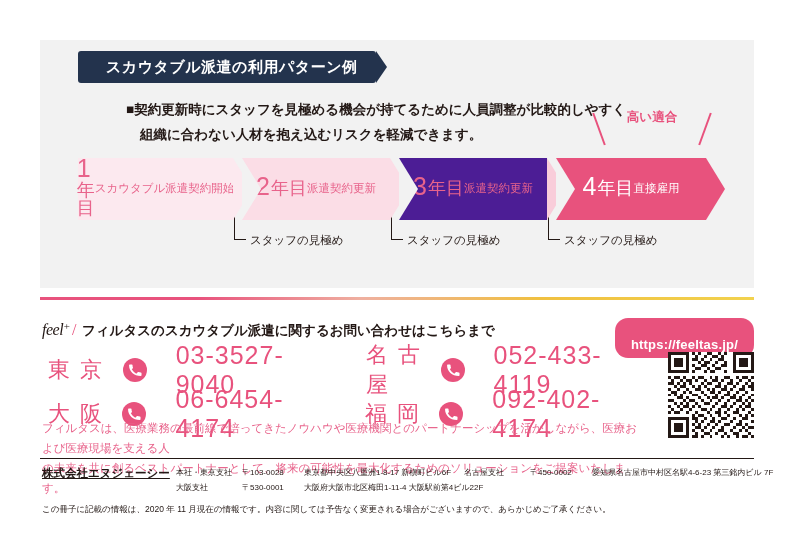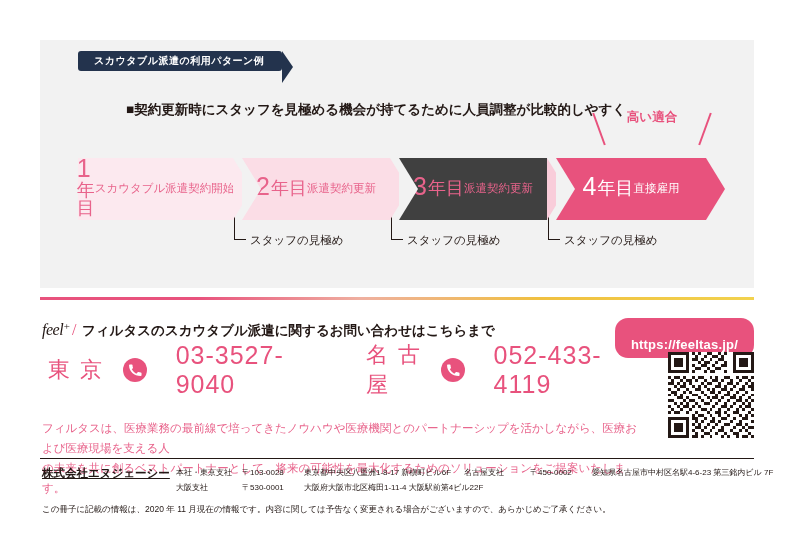--- a/index.html
+++ b/index.html
@@ -26,29 +26,29 @@
     left: 40px;
     top: 40px;
     width: 714px;
     height: 248px;
     background: #f2f2f2;
   }
   .ribbon {
     position: absolute;
     left: 78px;
     top: 51px;
-    height: 20px;
+    height: 32px;
     background: #23334d;
     color: #ffffff;
-    font-size: 10px;
+    font-size: 15px;
     font-weight: bold;
     letter-spacing: 0.5px;
     display: flex;
     align-items: center;
-    padding: 0 18px 0 16px;
+    padding: 0 18px 0 28px;
     border-radius: 3px;
   }
   .ribbon::after {
     content: "";
     position: absolute;
     right: -11px;
     top: 0;
     width: 0;
     height: 0;
     border-top: 16px solid transparent;
@@ -102,21 +102,21 @@
     vertical-align: -1px;
     margin-right: 1px;
   }
   .step .cap {
     font-size: 11.5px;
     line-height: 1;
     white-space: nowrap;
   }
   .s1 { width: 155px; background: #fce9ef; }
   .s2 { width: 148px; background: #fbdde6; margin-left: 9px; }
-  .s3 { width: 148px; background: #404040; margin-left: 9px; }
+  .s3 { width: 148px; background: #4c1d95; margin-left: 9px; }
   .s4 { width: 150px; background: #e8527d; color: #ffffff; margin-left: 9px; }
   .step::after {
     content: "";
     position: absolute;
     right: -19px;
     top: 0;
     width: 0;
     height: 0;
     border-top: 31px solid transparent;
     border-bottom: 31px solid transparent;
@@ -348,20 +348,21 @@
 <body>
 
 <div class="page">
 
   <div class="grey-panel"></div>
 
   <div class="ribbon">スカウタブル派遣の利用パターン例</div>
 
   <div class="lead">
     <span>■契約更新時にスタッフを見極める機会が持てるために人員調整が比較的しやすく</span>
+    <span class="indent">組織に合わない人材を抱え込むリスクを軽減できます。</span>
   </div>
 
   <div class="fit">
     <span class="bar-l"></span>
     <span class="bar-r"></span>
     <div>高い適合</div>
   </div>
 
   <div class="steps">
     <div class="step s1">
@@ -425,20 +426,41 @@
       </div>
       <span class="gap"></span>
       <div class="phone-item">
         <span class="city">名古屋</span>
         <span class="tel-ic">
           <svg width="14" height="14" viewBox="0 0 24 24" fill="#ffffff">
               <path d="M6.6 10.8c1.7 3.3 4.3 5.9 7.6 7.6l2.5-2.5c.3-.3.8-.4 1.2-.3 1.3.4 2.7.7 4.1.7.7 0 1.2.5 1.2 1.2V21c0 .7-.5 1.2-1.2 1.2C10.1 22.2 1.8 13.9 1.8 3.7c0-.7.5-1.2 1.2-1.2h3.6c.7 0 1.2.5 1.2 1.2 0 1.4.2 2.8.7 4.1.1.4 0 .9-.3 1.2l-2.6 2.8z"></path>
             </svg>
         </span>
         <span class="num">052-433-4119</span>
+      </div>
+    </div>
+    <div class="phone-row">
+      <div class="phone-item">
+        <span class="city">大阪</span>
+        <span class="tel-ic">
+          <svg width="14" height="14" viewBox="0 0 24 24" fill="#ffffff">
+              <path d="M6.6 10.8c1.7 3.3 4.3 5.9 7.6 7.6l2.5-2.5c.3-.3.8-.4 1.2-.3 1.3.4 2.7.7 4.1.7.7 0 1.2.5 1.2 1.2V21c0 .7-.5 1.2-1.2 1.2C10.1 22.2 1.8 13.9 1.8 3.7c0-.7.5-1.2 1.2-1.2h3.6c.7 0 1.2.5 1.2 1.2 0 1.4.2 2.8.7 4.1.1.4 0 .9-.3 1.2l-2.6 2.8z"></path>
+            </svg>
+        </span>
+        <span class="num">06-6454-4174</span>
+      </div>
+      <span class="gap"></span>
+      <div class="phone-item">
+        <span class="city">福岡</span>
+        <span class="tel-ic">
+          <svg width="14" height="14" viewBox="0 0 24 24" fill="#ffffff">
+              <path d="M6.6 10.8c1.7 3.3 4.3 5.9 7.6 7.6l2.5-2.5c.3-.3.8-.4 1.2-.3 1.3.4 2.7.7 4.1.7.7 0 1.2.5 1.2 1.2V21c0 .7-.5 1.2-1.2 1.2C10.1 22.2 1.8 13.9 1.8 3.7c0-.7.5-1.2 1.2-1.2h3.6c.7 0 1.2.5 1.2 1.2 0 1.4.2 2.8.7 4.1.1.4 0 .9-.3 1.2l-2.6 2.8z"></path>
+            </svg>
+        </span>
+        <span class="num">092-402-4174</span>
       </div>
     </div>
   </div>
 
   <div class="qr">
     <svg width="86" height="86" viewBox="0 0 29 29" shape-rendering="crispEdges">
       <rect width="29" height="29" fill="#ffffff"></rect>
       <g fill="#231815">
         <rect x="0" y="0" width="7" height="1"></rect>
           <rect x="0" y="6" width="7" height="1"></rect>

